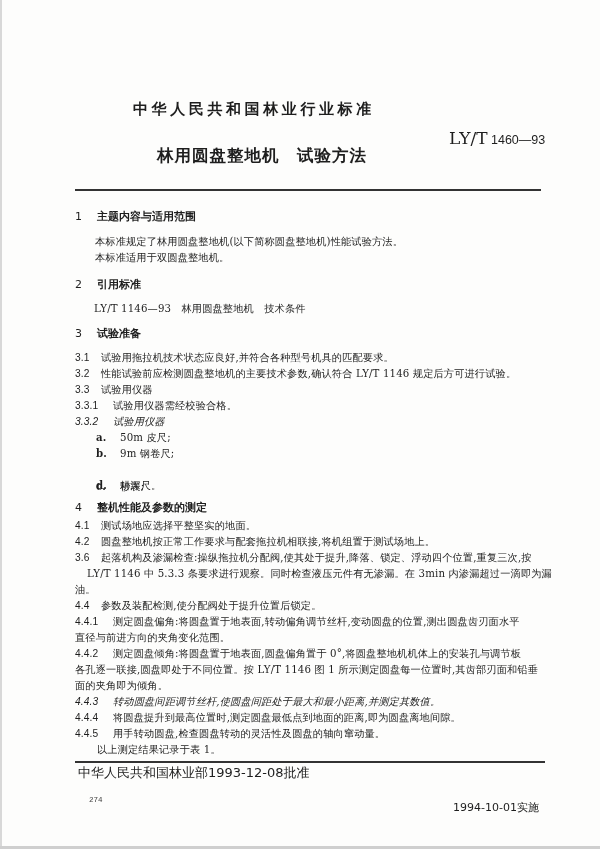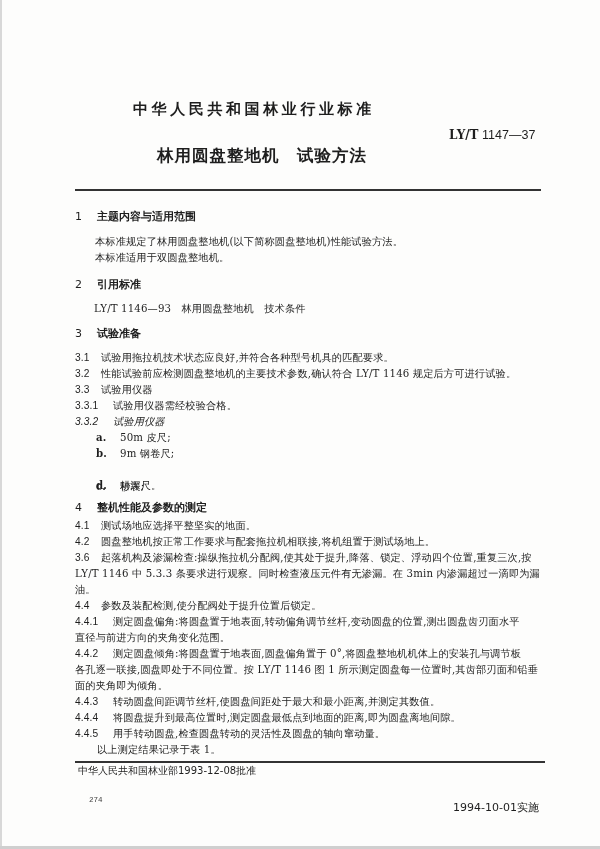--- a/index.html
+++ b/index.html
@@ -7,41 +7,41 @@
       width: 600px; height: 849px; position: relative; overflow: hidden;
       background: #fdfdfc;
       font-family: "DejaVu Serif", serif;
       color: #1e1e1e;
     }
     .page-edge-left { position: absolute; left: 0; top: 0; width: 2px; height: 849px; background: #d8d8d8; }
     .page-edge-bottom { position: absolute; left: 0; top: 846px; width: 600px; height: 3px; background: #cfcfcf; }
     .abs { position: absolute; white-space: nowrap; }
     .std-org { left: 133px; top: 100px; font-family: "DejaVu Sans", sans-serif; font-weight: bold; font-size: 15px; letter-spacing: 3.6px; }
     .std-code { left: 449px; top: 128px; font-family: "Liberation Sans", sans-serif; font-size: 12.5px; }
-    .std-code .pre { font-family: "DejaVu Serif", serif; font-weight: bold; font-size: 12px; }
+    .std-code .pre { font-family: "DejaVu Serif", serif; font-weight: normal; font-size: 17px; }
     .doc-title { left: 157px; top: 145px; font-family: "DejaVu Sans", sans-serif; font-weight: bold; font-size: 16.5px; letter-spacing: 1px; }
     .rule-top { position: absolute; left: 75px; top: 189px; width: 466px; height: 2px; background: #333; }
     .rule-bottom { position: absolute; left: 75px; top: 761px; width: 470px; height: 2px; background: #333; }
     .h1 { font-family: "DejaVu Sans", sans-serif; font-weight: bold; font-size: 11px; }
     .h1 .num { font-weight: normal; display: inline-block; width: 22px; }
     .p { font-size: 10.2px; letter-spacing: 0.15px; }
     .sub .num { font-family: "Liberation Sans", sans-serif; display: inline-block; }
     .list .mark { font-weight: bold; display: inline-block; width: 24px; }
-    .footer-left { left: 78px; top: 764px; font-family: "DejaVu Sans", sans-serif; font-size: 10px; }
+    .footer-left { left: 78px; top: 764px; font-family: "DejaVu Sans", sans-serif; font-size: 13px; }
     .footer-right { left: 453px; top: 800px; font-family: "DejaVu Sans", sans-serif; font-size: 11px; }
     .page-num { left: 89px; top: 796px; font-family: "Liberation Mono", monospace; font-size: 7.5px; color: #444; }
   </style>
 </head>
 <body>
 
 <div class="page-edge-left"></div>
 <div class="page-edge-bottom"></div>
 
 <div class="abs std-org">中华人民共和国林业行业标准</div>
-<div class="abs std-code"><span class="pre">LY/T</span> <span>1147—37</span></div>
+<div class="abs std-code"><span class="pre">LY/T</span> <span>1460—93</span></div>
 <div class="abs doc-title">林用圆盘整地机　试验方法</div>
 <div class="rule-top"></div>
 
 <div class="abs h1" style="left:75px; top:209px;"><span class="num">1</span><span>主题内容与适用范围</span></div>
 <div class="abs p" style="left:95px; top:235px;">本标准规定了林用圆盘整地机(以下简称圆盘整地机)性能试验方法。</div>
 <div class="abs p" style="left:95px; top:251px;">本标准适用于双圆盘整地机。</div>
 
 <div class="abs h1" style="left:75px; top:277px;"><span class="num">2</span><span>引用标准</span></div>
 <div class="abs p" style="left:94px; top:302px;">LY/T 1146—93　林用圆盘整地机　技术条件</div>
 
@@ -56,30 +56,30 @@
 <div class="abs p list" style="left:96px; top:431px;"><span class="mark">a.</span><span>50m 皮尺;</span></div>
 <div class="abs p list" style="left:96px; top:447px;"><span class="mark">b.</span><span>9m 钢卷尺;</span></div>
 <div class="abs p list" style="left:96px; top:440px;margin-top:40px;"><span class="mark">c.</span><span>秒表;</span></div>
 <div class="abs p list" style="left:96px; top:479px;"><span class="mark">d.</span><span>耕深尺。</span></div>
 
 <div class="abs h1" style="left:75px; top:500px;"><span class="num">4</span><span>整机性能及参数的测定</span></div>
 
 <div class="abs p sub" style="left:75px; top:519px;"><span class="num" style="width:26px">4.1</span><span>测试场地应选择平整坚实的地面。</span></div>
 <div class="abs p sub" style="left:75px; top:535px;"><span class="num" style="width:26px">4.2</span><span>圆盘整地机按正常工作要求与配套拖拉机相联接,将机组置于测试场地上。</span></div>
 <div class="abs p sub" style="left:75px; top:551px;"><span class="num" style="width:26px">3.6</span><span>起落机构及渗漏检查:操纵拖拉机分配阀,使其处于提升,降落、锁定、浮动四个位置,重复三次,按</span></div>
-<div class="abs p" style="left:75px; top:567px;">LY/T 1146 中 5.3.3 条要求进行观察。同时检查液压元件有无渗漏。在 3min 内渗漏超过一滴即为漏</div>
+<div class="abs p" style="left:87px; top:567px;">LY/T 1146 中 5.3.3 条要求进行观察。同时检查液压元件有无渗漏。在 3min 内渗漏超过一滴即为漏</div>
 <div class="abs p" style="left:75px; top:583px;">油。</div>
 
 <div class="abs p sub" style="left:75px; top:599px;"><span class="num" style="width:26px">4.4</span><span>参数及装配检测,使分配阀处于提升位置后锁定。</span></div>
 <div class="abs p sub" style="left:75px; top:615px;"><span class="num" style="width:38px">4.4.1</span><span>测定圆盘偏角:将圆盘置于地表面,转动偏角调节丝杆,变动圆盘的位置,测出圆盘齿刃面水平</span></div>
 <div class="abs p" style="left:75px; top:631px;">直径与前进方向的夹角变化范围。</div>
 <div class="abs p sub" style="left:75px; top:647px;"><span class="num" style="width:38px">4.4.2</span><span>测定圆盘倾角:将圆盘置于地表面,圆盘偏角置于 0°,将圆盘整地机机体上的安装孔与调节板</span></div>
 <div class="abs p" style="left:75px; top:663px;">各孔逐一联接,圆盘即处于不同位置。按 LY/T 1146 图 1 所示测定圆盘每一位置时,其齿部刃面和铅垂</div>
 <div class="abs p" style="left:75px; top:679px;text-align:right;">面的夹角即为倾角。</div>
-<div class="abs p sub" style="left:75px; top:695px;"><span class="num" style="width:38px">4.4.3</span><span>转动圆盘间距调节丝杆,使圆盘间距处于最大和最小距离,并测定其数值。</span></div>
+<div class="abs p sub" style="left:75px; top:695px;font-style:italic;"><span class="num" style="width:38px">4.4.3</span><span>转动圆盘间距调节丝杆,使圆盘间距处于最大和最小距离,并测定其数值。</span></div>
 <div class="abs p sub" style="left:75px; top:711px;"><span class="num" style="width:38px">4.4.4</span><span>将圆盘提升到最高位置时,测定圆盘最低点到地面的距离,即为圆盘离地间隙。</span></div>
 <div class="abs p sub" style="left:75px; top:727px;"><span class="num" style="width:38px">4.4.5</span><span>用手转动圆盘,检查圆盘转动的灵活性及圆盘的轴向窜动量。</span></div>
 <div class="abs p" style="left:97px; top:743px;text-align:right;">以上测定结果记录于表 1。</div>
 
 <div class="rule-bottom"></div>
 <div class="abs footer-left">中华人民共和国林业部1993-12-08批准</div>
 <div class="abs footer-right">1994-10-01实施</div>
 <div class="abs page-num">274</div>
 
 </body></html>

